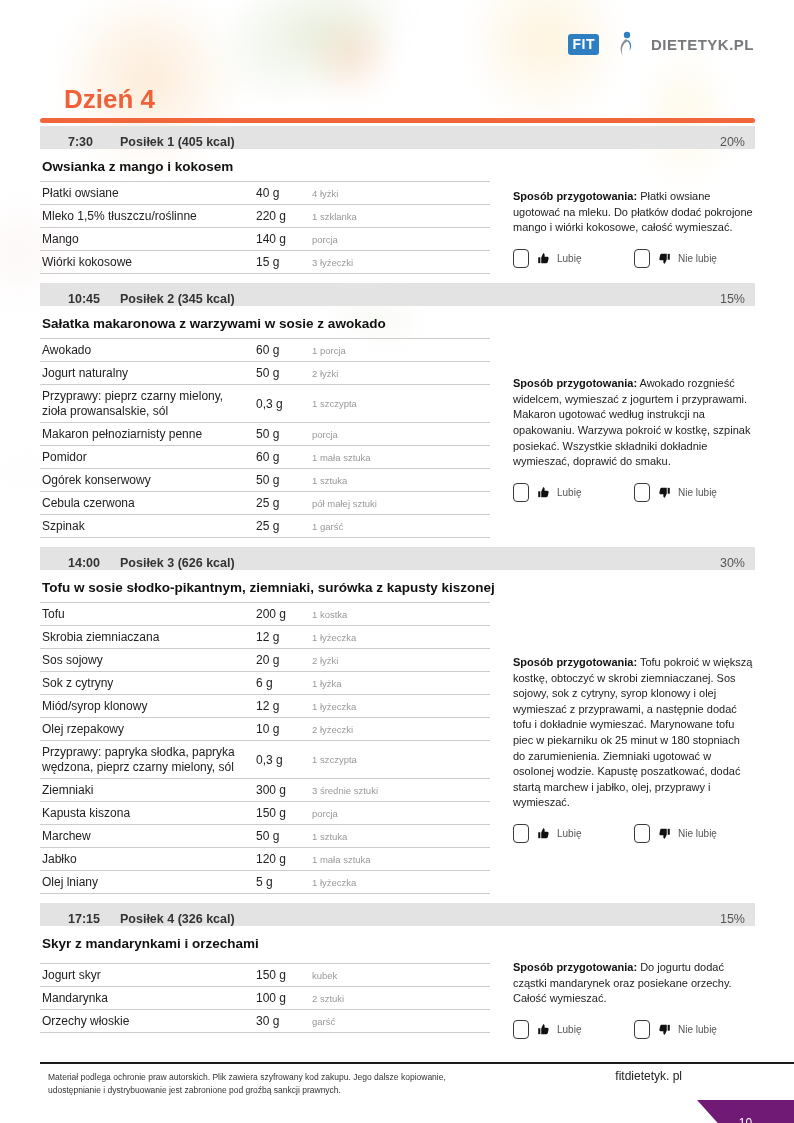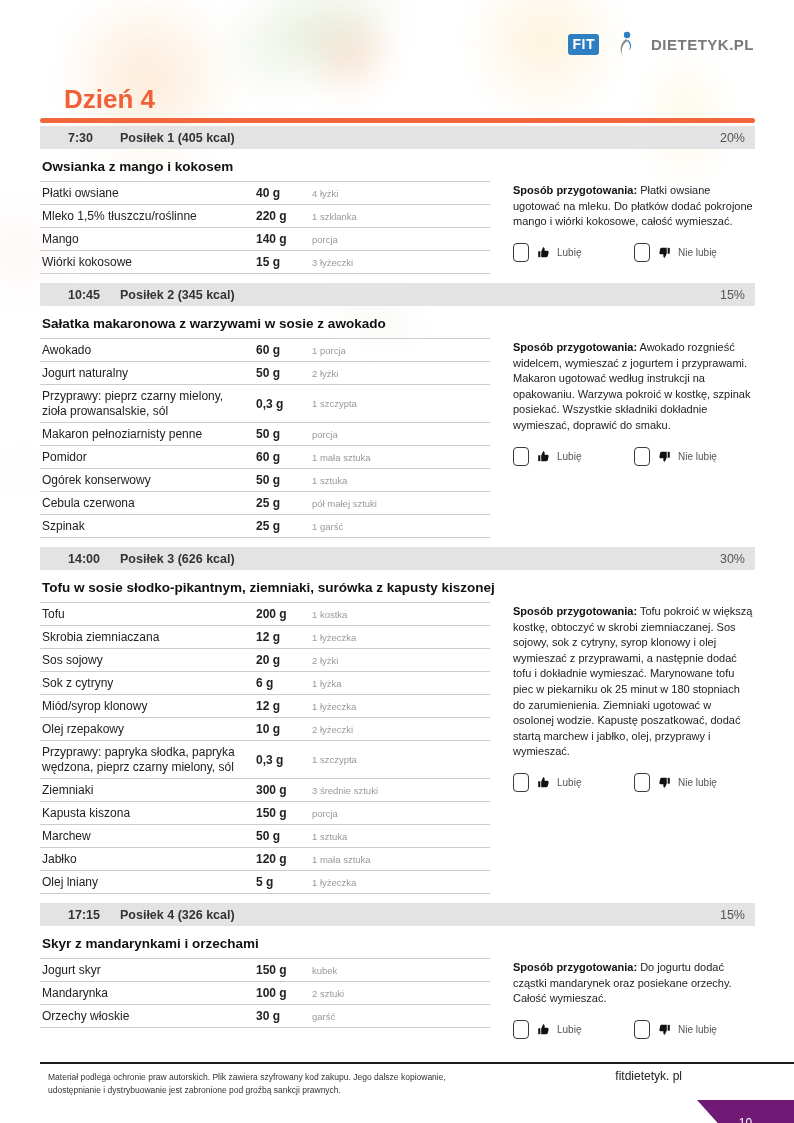--- a/index.html
+++ b/index.html
@@ -30,31 +30,31 @@
   .logo-domain { color:#77797c; font-weight:bold; font-size:15px; letter-spacing:.5px;text-align:center; }
 
   
   .page-title { position:absolute; top:84px; left:64px; font-size:26px; font-weight:bold; color:#f0613a; }
 
   
   .content { position:absolute; top:118px; left:40px; width:715px; }
   .orange-bar { height:5px; border-radius:3px; background:#f2663c; margin-bottom:3px; }
 
   .meal { margin-bottom:9px; }
-  .meal-header { height:23px; background:#e3e3e3; display:flex; align-items:center; font-size:12.5px; font-weight:600; color:#333; }
+  .meal-header { height:23px; background:#e3e3e3; display:flex; align-items:flex-end; font-size:12.5px; font-weight:600; color:#333; }
   .meal-time  { margin-left:28px; width:52px; }
   .meal-pct   { margin-left:auto; margin-right:10px; font-weight:400; color:#555; }
 
   .dish-title { font-size:13.5px; font-weight:bold; color:#111; margin:10px 0 7px 2px; }
 
-  .meal-body { display:flex; align-items:flex-start; }
+  .meal-body { display:flex; align-items:center; }
   .ing-table { width:450px; border-top:1px solid #ccc; }
   .ing-row { display:flex; align-items:center; border-bottom:1px solid #ccc; padding:2.5px 0; min-height:19px; }
   .ing-name    { flex:1; font-size:12px; color:#222; line-height:1.25; padding:1px 8px 1px 2px; }
-  .ing-amount  { width:56px; font-size:12px; color:#222;font-weight:bold; }
+  .ing-amount  { width:56px; font-size:12px; color:#222; }
   .ing-portion { width:178px; font-size:9.5px; color:#999; }
 
   .v-divider { width:1px; background:#ddd; margin-left:9px; }
   .meal-right { flex:1; padding-left:13px; padding-top:2px; }
   .instructions { font-size:11px; line-height:1.42; color:#222; }
   .instructions b { color:#111; }
   .likes { display:flex; margin-top:13px; }
   .like-group { display:flex; align-items:center; width:50%; }
   .checkbox { width:16px; height:19px; border:1px solid #3a3a3a; border-radius:4px; background:#fff; flex:none; cursor:pointer; }
   .thumb { margin:0 7px 0 8px; display:flex; }

